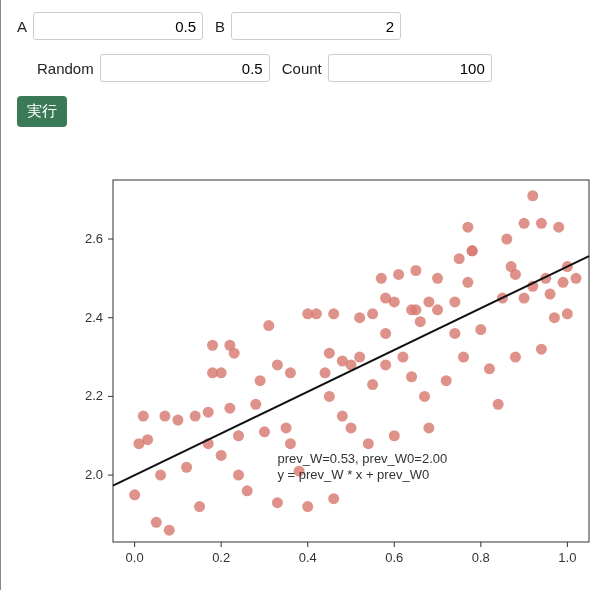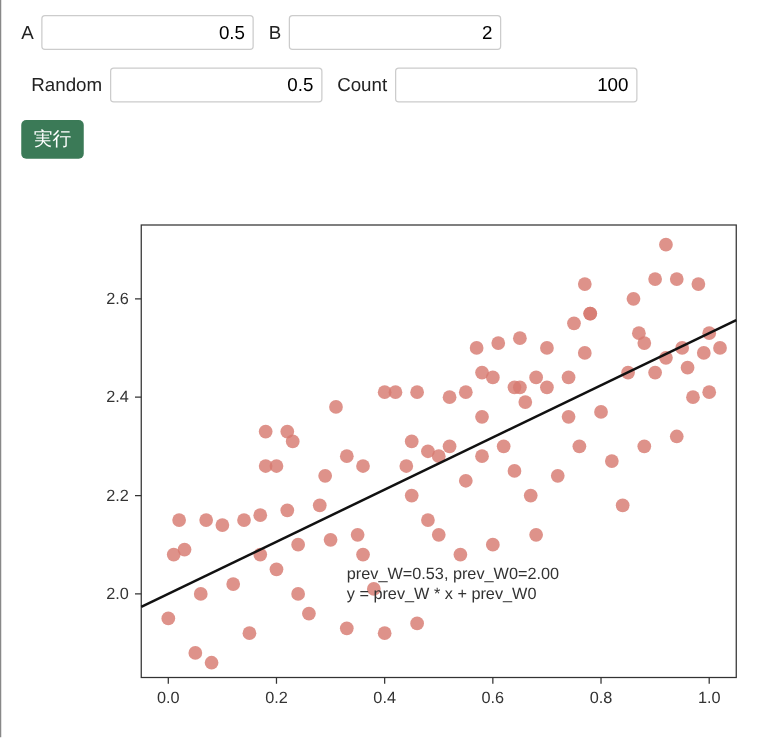--- a/index.html
+++ b/index.html
@@ -73,27 +73,27 @@
       <label>A</label>
       <input type="text" style="width: 170px;" value="0.5">
     </div>
     <div class="field">
       <label>B</label>
       <input type="text" style="width: 170px;" value="2">
     </div>
   </div>
 
   <div class="form-row">
-    <div class="field" style="margin-left:8px">
+    <div class="field" style="margin-left:20px">
       <label>Random</label>
       <input type="text" style="width: 170px;" value="0.5">
     </div>
     <div class="field">
       <label>Count</label>
-      <input type="text" style="width: 194px;" value="100">
+      <input type="text" style="width: 164px;" value="100">
     </div>
   </div>
 
   <div>
     <button class="btn">実行</button>
   </div>
 
   <div class="chart-wrap">
     <svg id="chart-svg" width="540" height="420" viewBox="0 0 540 420">
         <rect x="52" y="20" width="476" height="362" fill="none" stroke="#333" stroke-width="1"></rect>

